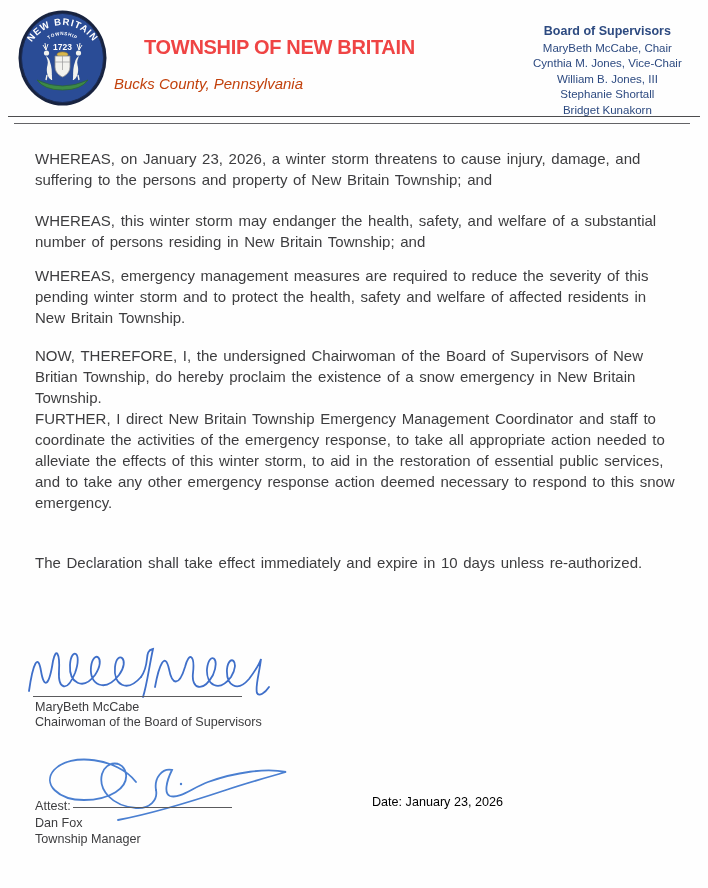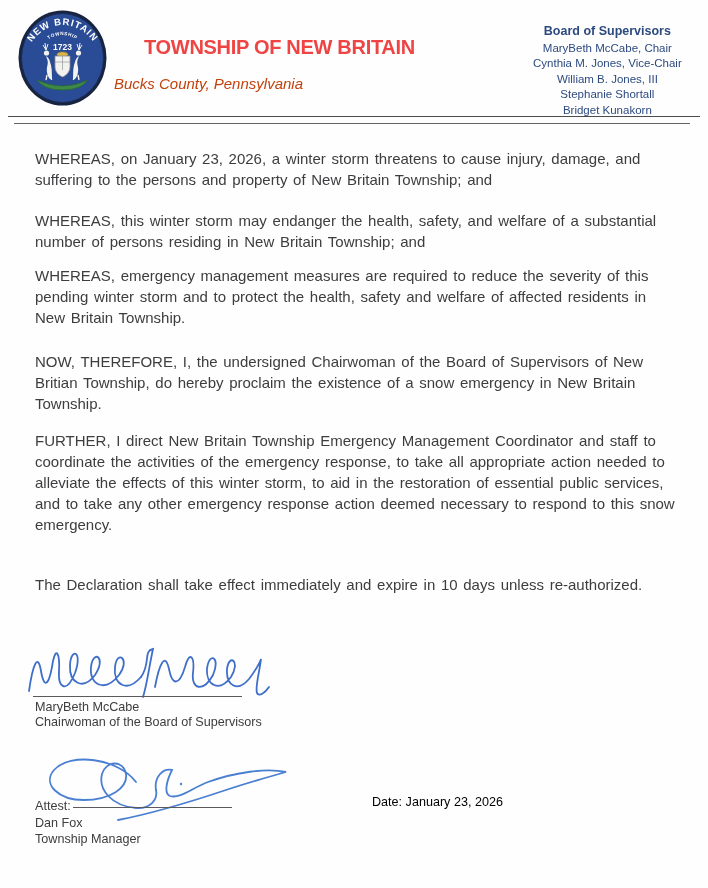--- a/index.html
+++ b/index.html
@@ -91,23 +91,23 @@
     margin-bottom: 36px;
   }
   .para {
     font-size: 15px;
     line-height: 21px;
     color: #3d3d3f;
     word-spacing: 1.5px;
   }
   .para.g1 { margin-bottom: 20px; }
   .para.g2 { margin-bottom: 13px; }
-  .para.g3 { margin-bottom: 23px; }
+  .para.g3 { margin-bottom: 17px; }
   .para.g4 { }
-  .para.g5 { margin-bottom: 39px; margin-top: 16px; }
+  .para.g5 { margin-bottom: 39px; }
 
   
   .sig-block { position: absolute; }
   .sig1 { left: 33px; top: 641px; width: 260px; }
   .sig1 .scrawl { position: absolute; left: -10px; top: 0; }
   .sig1 .sig-line {
     position: absolute;
     left: 0; top: 55px;
     width: 209px;
     border-top: 1.3px solid #5a5a5c;

